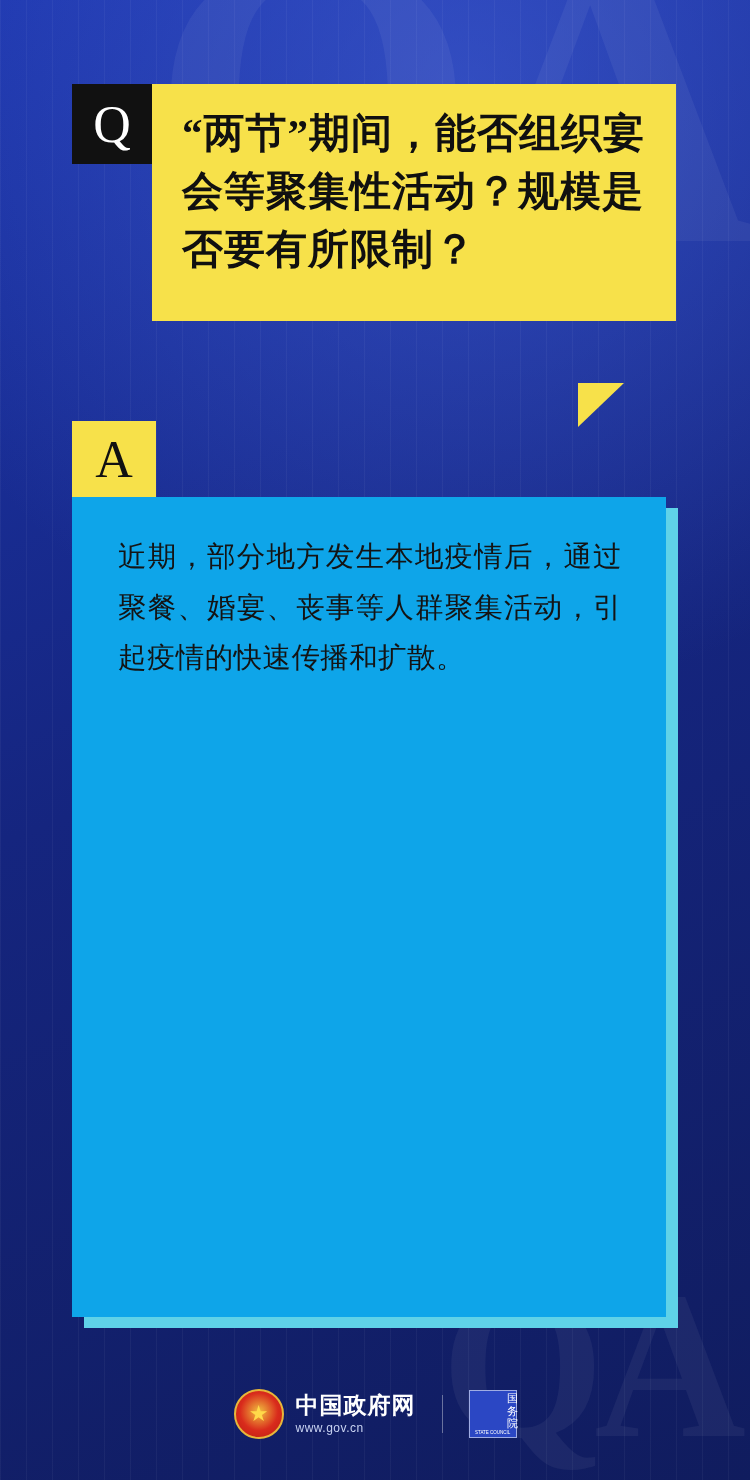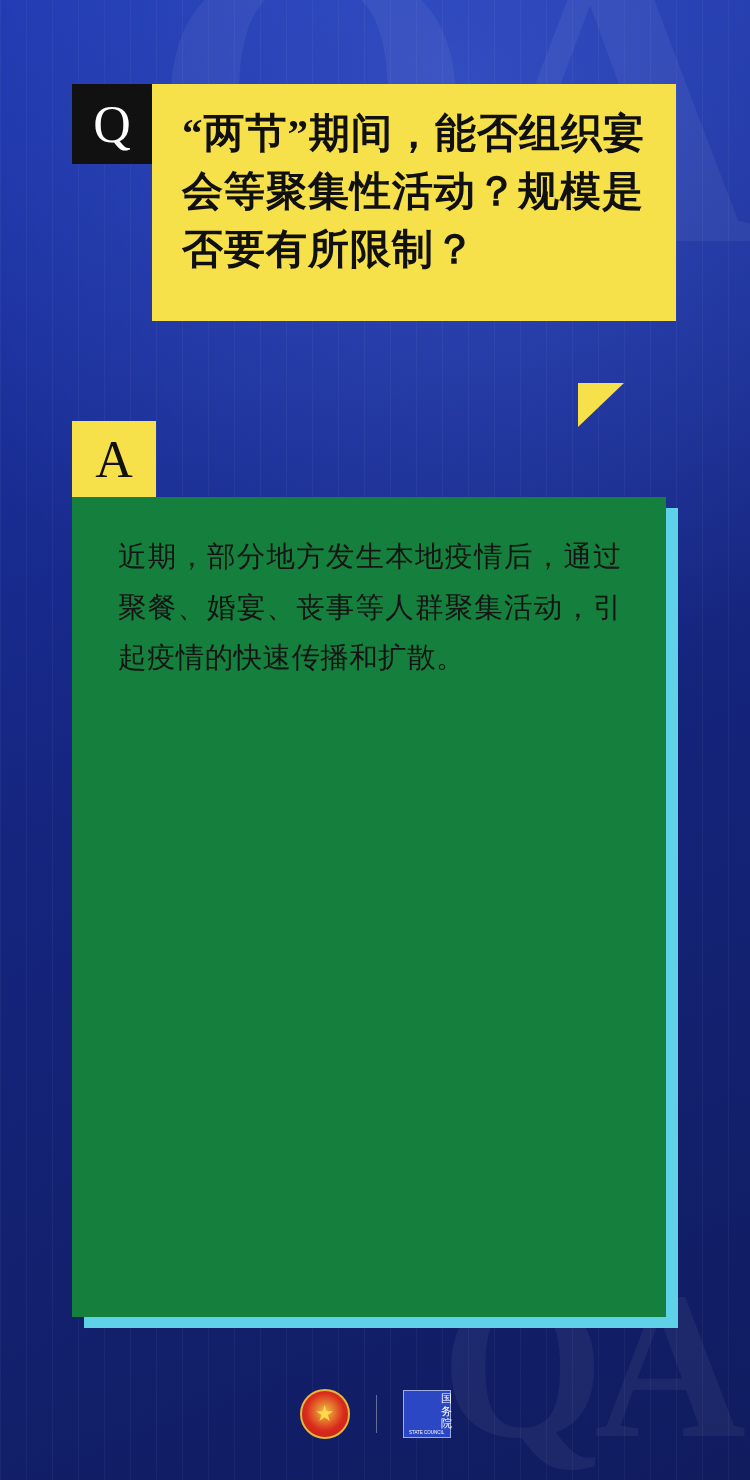--- a/index.html
+++ b/index.html
@@ -130,21 +130,21 @@
     height: 820px;
     background: #5fd2e8;
     z-index: 1;
   }
   .a-card {
     position: absolute;
     left: 72px;
     top: 497px;
     width: 594px;
     height: 820px;
-    background: #15803d;
+    background: #0ea5e9;
     box-sizing: border-box;
     padding: 34px 44px 30px 46px;
     z-index: 2;
     overflow: hidden;
   }
   .a-para {
     color: #141414;
     font-size: 28.5px;
     line-height: 1.78;
     letter-spacing: 0.4px;
@@ -251,20 +251,24 @@
 
 <div class="a-badge">A</div>
 <div class="a-card-shadow"></div>
 <div class="a-card">
   <p class="a-para">近期，部分地方发生本地疫情后，通过聚餐、婚宴、丧事等人群聚集活动，引起疫情的快速传播和扩散。</p>
 </div>
 
 <div class="footer">
   <div class="footer-item">
     <div class="emblem"></div>
+    <div class="footer-texts">
+      <div class="footer-main">中国政府网</div>
+      <div class="footer-sub">www.gov.cn</div>
+    </div>
   </div>
   <div class="footer-divider"></div>
   <div class="footer-item">
     <div class="sc-badge">
       <span class="sc-cn">国务院</span>
       <span class="sc-en">STATE COUNCIL</span>
     </div>
   </div>
 </div>
 

